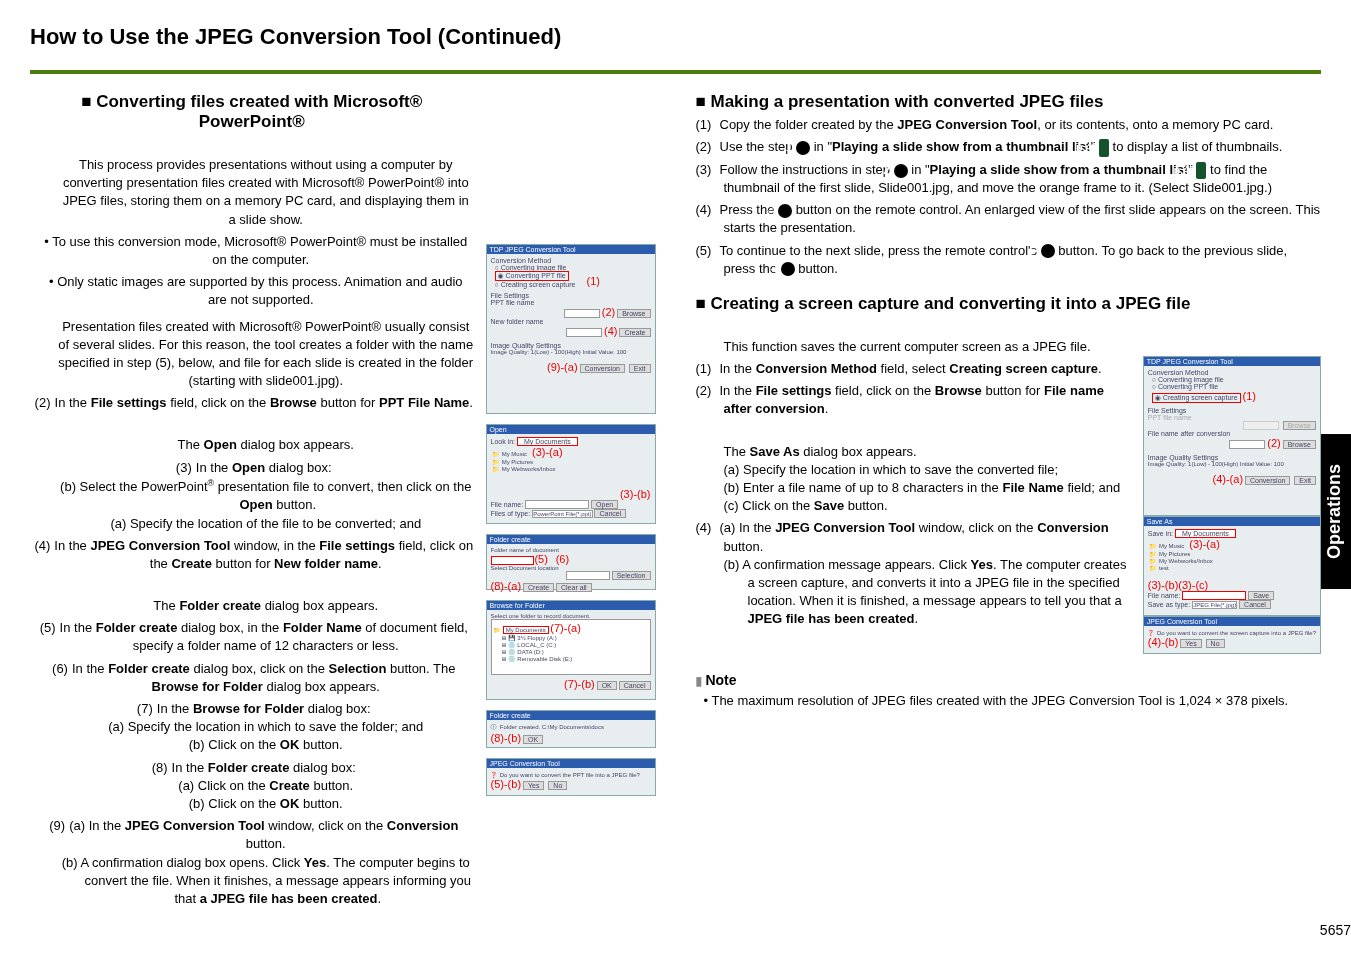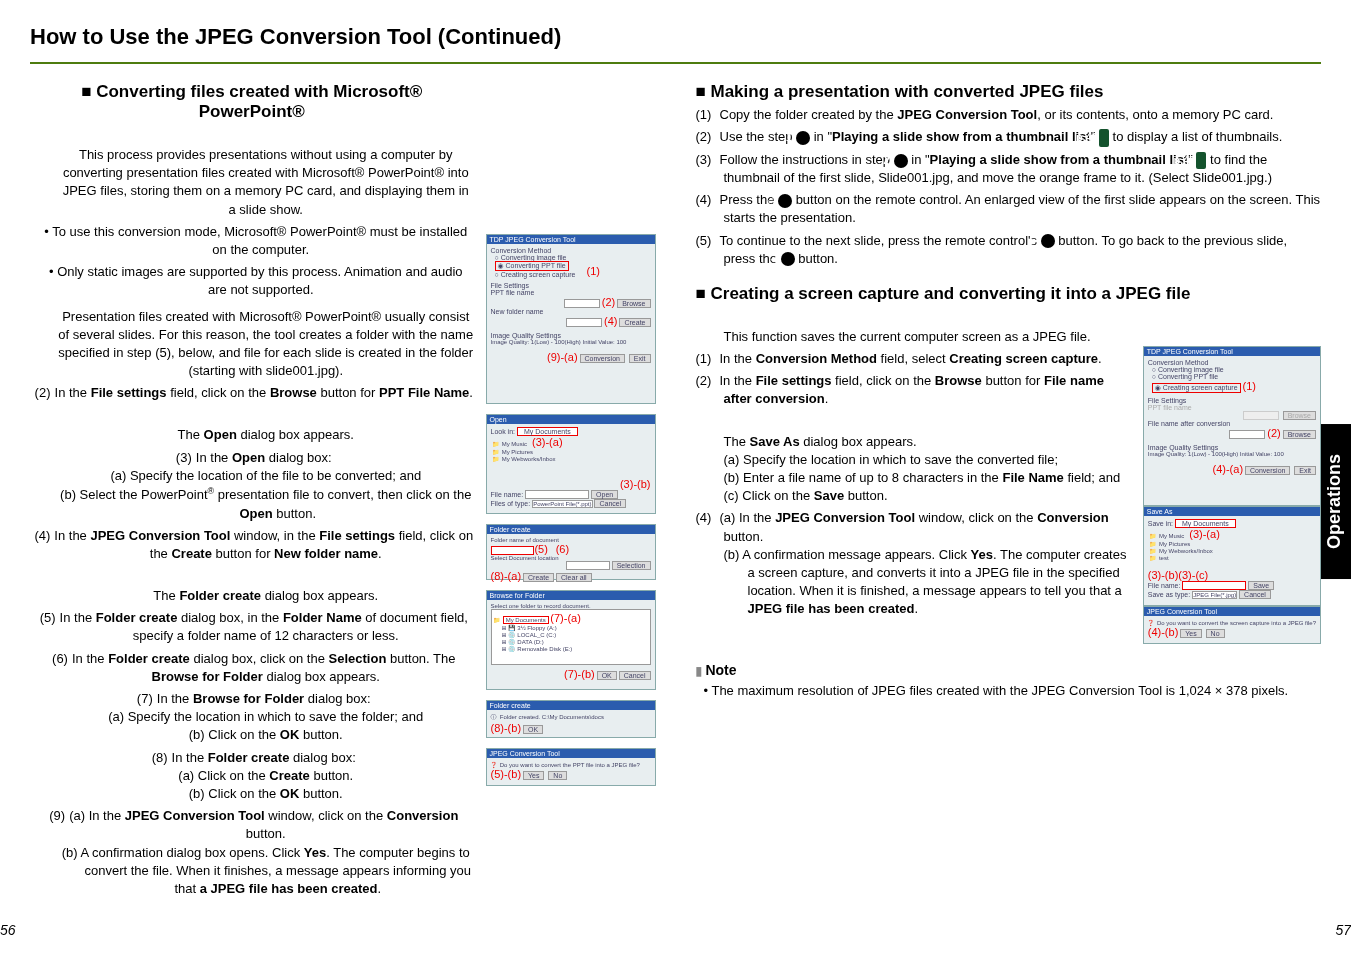--- a/index.html
+++ b/index.html
@@ -12,23 +12,23 @@
     overflow: hidden;
     font-size: 13px;
     color: #000;
   }
   .page {
     display: flex;
     flex-direction: column;
     height: 100%;
   }
   .header {
-    border-bottom: 2px solid #4d7c0f;
+    border-bottom: 4px solid #4d7c0f;
     margin: 24px 30px 10px 30px;
-    padding-bottom: 12px;
+    padding-bottom: 20px;
   }
   .header h1 {
     font-size: 22px;
     font-weight: bold;
     margin: 0;
   }
   .body {
     display: flex;
     flex: 1;
     padding: 0 30px 0 30px;
@@ -177,24 +177,23 @@
     font-weight: bold;
     margin-top: 18px;
   }
   .note-head::before {
     content: "▮ ";
     color: #888;
     font-size: 12px;
   }
   .footer {
     display: flex;
-    justify-content: space-between;
+    justify-content: flex-end;
     padding: 8px 0 16px 0;
     font-size: 14px;
-    font-style: italic;
   }
   strong { font-weight: bold; }
   .sup { font-size: 9px; vertical-align: super; }
 
   .right-content { display: flex; flex-direction: row; gap: 12px; }
   .right-text { flex: 1; }
 </style>
 </head>
 <body>
 
@@ -213,22 +212,22 @@
         <div class="indent1">This process provides presentations without using a computer by converting presentation files created with Microsoft® PowerPoint® into JPEG files, storing them on a memory PC card, and displaying them in a slide show.</div>
         <div class="bullet">To use this conversion mode, Microsoft® PowerPoint® must be installed on the computer.</div>
         <div class="bullet">Only static images are supported by this process. Animation and audio are not supported.</div>
         <div class="indent1" style="margin-top:8px">Presentation files created with Microsoft® PowerPoint® usually consist of several slides. For this reason, the tool creates a folder with the name specified in step (5), below, and file for each slide is created in the folder (starting with slide001.jpg).</div>
 
 
         <div class="step"><span class="num">(2)</span>In the <strong>File settings</strong> field, click on the <strong>Browse</strong> button for <strong>PPT File Name</strong>.</div>
         <div class="indent1" style="margin-left:28px">The <strong>Open</strong> dialog box appears.</div>
 
         <div class="step"><span class="num">(3)</span>In the <strong>Open</strong> dialog box:</div>
+        <div class="substep">(b) Select the PowerPoint<span class="sup">®</span> presentation file to convert, then click on the <strong>Open</strong> button.</div>
         <div class="substep">(a) Specify the location of the file to be converted; and</div>
-        <div class="substep">(b) Select the PowerPoint<span class="sup">®</span> presentation file to convert, then click on the <strong>Open</strong> button.</div>
 
         <div class="step"><span class="num">(4)</span>In the <strong>JPEG Conversion Tool</strong> window, in the <strong>File settings</strong> field, click on the <strong>Create</strong> button for <strong>New folder name</strong>.</div>
         <div class="indent1" style="margin-left:28px">The <strong>Folder create</strong> dialog box appears.</div>
 
         <div class="step"><span class="num">(5)</span>In the <strong>Folder create</strong> dialog box, in the <strong>Folder Name</strong> of document field, specify a folder name of 12 characters or less.</div>
 
         <div class="step"><span class="num">(6)</span>In the <strong>Folder create</strong> dialog box, click on the <strong>Selection</strong> button. The <strong>Browse for Folder</strong> dialog box appears.</div>
 
         <div class="step"><span class="num">(7)</span>In the <strong>Browse for Folder</strong> dialog box:</div>
         <div class="substep">(a) Specify the location in which to save the folder; and</div>

